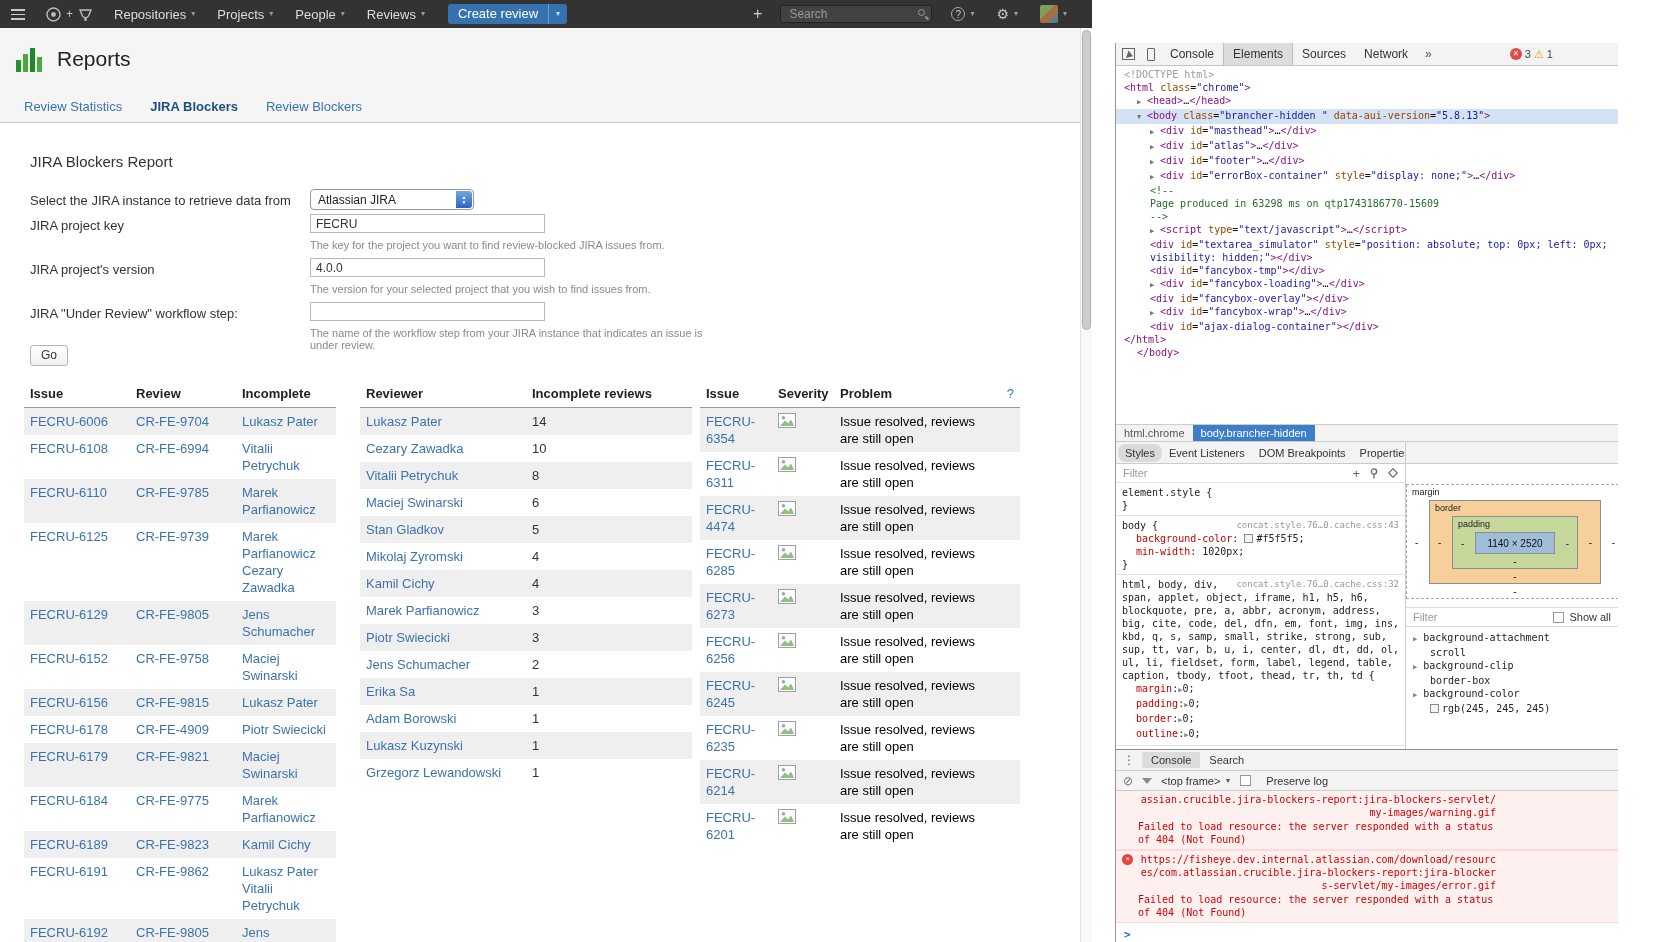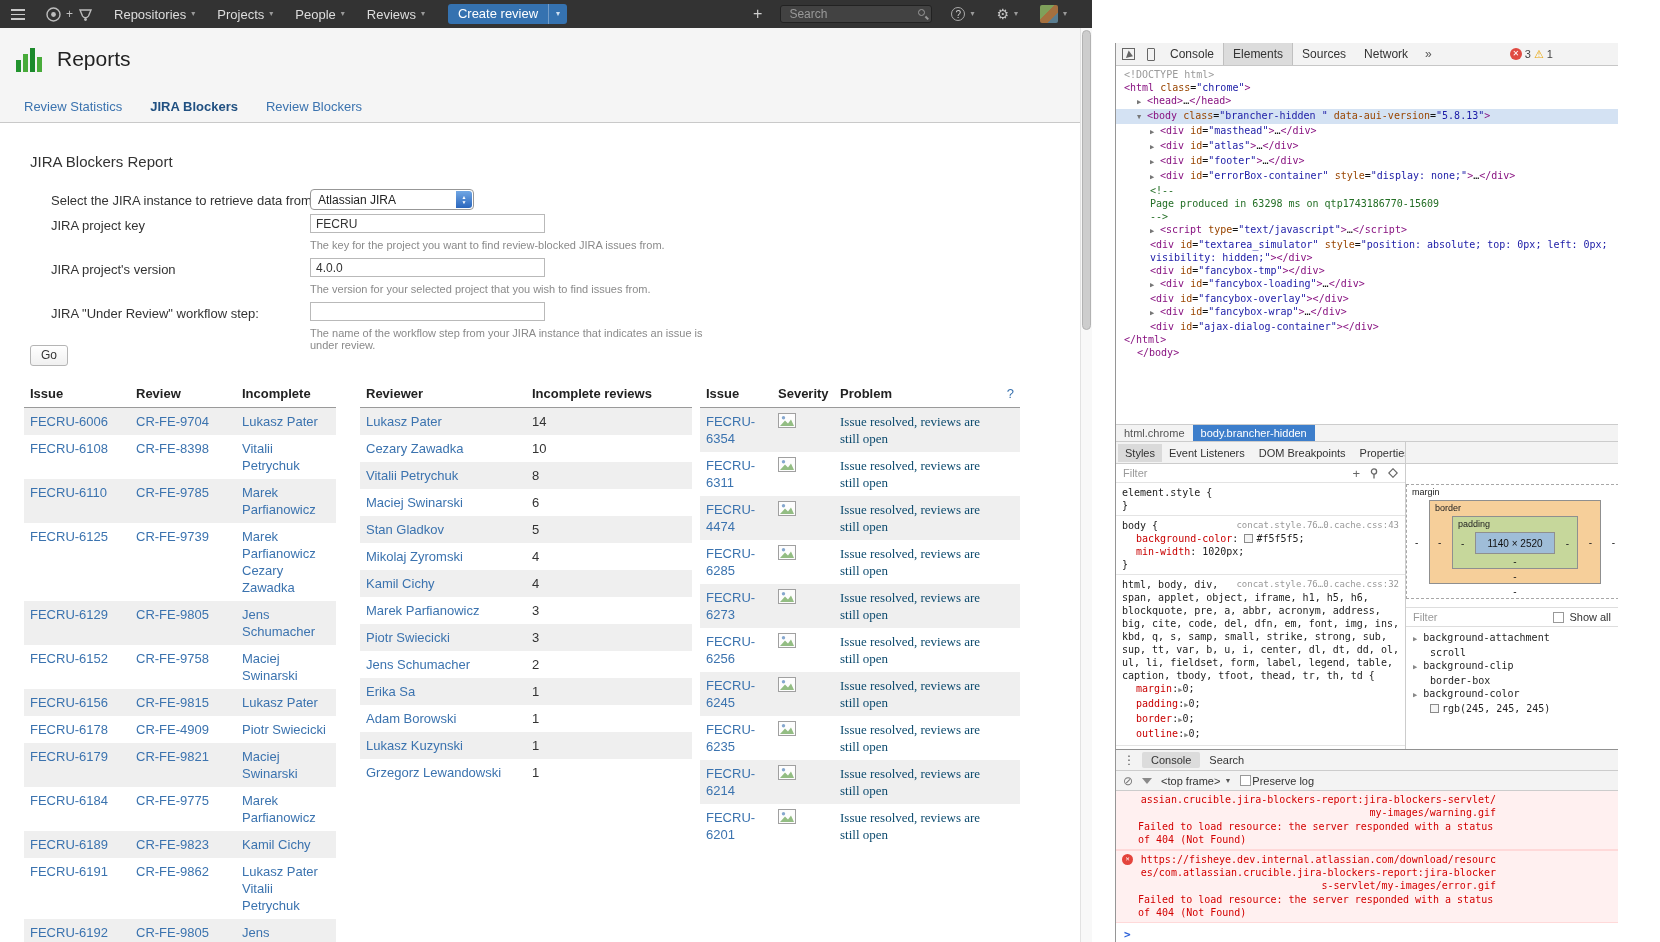--- a/index.html
+++ b/index.html
@@ -35,21 +35,21 @@
 
   .page-header { position:absolute; left:0; top:28px; width:1080px; height:95px; background:#f5f5f5; border-bottom:1px solid #c9c9c9; }
   .reports-icon { position:absolute; left:14px; top:17px; }
   .page-title { position:absolute; left:57px; top:19px; font-size:21px; color:#222; }
   .tabs { position:absolute; left:24px; bottom:8px; display:flex; gap:28px; font-size:13px; }
   .tab { color:#3b73af; cursor:pointer; text-decoration:none;margin-top:28px; }
   .tab.active { color:#205081; font-weight:bold; }
 
   .app-content { position:absolute; left:0; top:123px; width:1080px; height:819px; background:#fff; overflow:hidden; }
   .report-heading { position:absolute; left:30px; top:30px; font-size:15px; color:#333; }
-  .f-label { position:absolute; left:30px; font-size:13px; color:#333; width:272px;margin-left:21px; }
+  .f-label { position:absolute; left:30px; font-size:13px; color:#333; width:272px; }
   .f-help { position:absolute; left:310px; font-size:11px; color:#8a8a8a; width:420px; }
   .f-input { position:absolute; left:310px; width:235px; height:19px; border:1px solid #b9b9b9; font-size:12px; padding:0 5px;
              font-family:"Liberation Sans", sans-serif; color:#333; background:#fff; }
   .select-box { position:absolute; left:310px; width:164px; height:21px; border:1px solid #979797; border-radius:4px; background:#fff; cursor:pointer; }
   .sel-text { font-size:12px; padding:3px 20px 0 7px; color:#222; }
   .sel-stepper { position:absolute; right:1px; top:1px; bottom:1px; width:16px; border-radius:0 3px 3px 0;
                  background:linear-gradient(#71a7e4,#2a66bd); color:#fff; display:flex; flex-direction:column;
                  align-items:center; justify-content:center; font-size:5px; line-height:5px; }
   .go-btn { position:absolute; left:30px; top:222px; padding:2px 10px 3px; border:1px solid #b5b5b5; border-radius:3px;
             background:linear-gradient(#fff,#f0f0f0); font-size:12px; color:#333; cursor:pointer;
@@ -61,21 +61,21 @@
   #t3 { left:700px; width:320px; }
   table { border-collapse:collapse; width:100%; font-size:13px; line-height:17px; table-layout:fixed; }
   th { text-align:left; font-weight:bold; color:#222; padding:4px 6px 5px; border-bottom:1px solid #9a9a9a; }
   td { padding:5px 6px; vertical-align:top; }
   tr.stripe td { background:#efefef; }
   a.cell-link { color:#3b73af; text-decoration:none; cursor:pointer; }
   a.block-link { display:block; }
   #t1 col.c1 { width:106px; } #t1 col.c2 { width:106px; } #t1 col.c3 { width:100px; }
   #t2 col.c1 { width:166px; } #t2 col.c2 { width:166px; }
   #t3 col.c1 { width:72px; } #t3 col.c2 { width:62px; } #t3 col.c3 { width:164px; } #t3 col.c4 { width:22px; }
-  .problem-text { color:#0c4a6e;font-family:Liberation Serif, serif; }
+  .problem-text { color:#000000; }
   .help-th { text-align:right; }
   .help-th a { color:#3b73af; text-decoration:none; font-weight:normal; cursor:pointer; }
   .broken-img { display:inline-block; }
 
   .app-scrollbar { position:absolute; right:0; top:28px; width:12px; height:914px; background:#f8f8f8; border-left:1px solid #e2e2e2; }
   .app-scroll-thumb { position:absolute; left:1px; top:2px; width:9px; height:300px; background:#cdcdcd; border:1px solid #b2b2b2; border-radius:6px; }
 
   
   #devtools { position:absolute; left:1115px; top:0; width:503px; height:942px; background:#fff;
               border-left:1px solid #969696; font-size:12px;margin-top:43px; }
@@ -102,21 +102,21 @@
 
   .dt-crumbs { position:absolute; top:381px; left:0; right:0; height:18px; background:#f3f3f3;
                border-top:1px solid #ccc; border-bottom:1px solid #ccc; display:flex; align-items:stretch; font-size:11px; color:#555; }
   .crumb { display:flex; align-items:center; padding:0 8px; cursor:pointer; white-space:nowrap; }
   .crumb.selected { background:#3d7ecb; color:#fff; }
 
   .dt-sidebar { position:absolute; top:399px; left:0; right:0; height:307px; display:flex; overflow:hidden; }
   .styles-pane { width:290px; border-right:1px solid #ccc; overflow:hidden; }
   .sp-tabs { height:22px; background:#f3f3f3; border-bottom:1px solid #ccc; display:flex; align-items:center; font-size:11px; color:#333; }
   .sp-tab { padding:3px 7px; cursor:pointer; white-space:nowrap; }
-  .sp-tab.active { background:#dadada; border-radius:0; margin-left:2px; }
+  .sp-tab.active { background:#dadada; border-radius:8px; margin-left:2px; }
   .sp-filterbar { height:19px; border-bottom:1px solid #e3e3e3; display:flex; align-items:center; padding:0 7px; font-size:11px; color:#999; }
   .sp-icons { margin-left:auto; display:flex; gap:9px; align-items:center; color:#666; }
   .sp-plus { font-size:13px; line-height:1; cursor:pointer; }
   .sp-rules { font:10px/13px "DejaVu Sans Mono", monospace; color:#222; }
   .rule { border-bottom:1px solid #e4e4e4; padding:3px 6px; }
   .css-link { float:right; color:#999; font-size:9px; text-decoration:none; cursor:pointer; }
   .sel { color:#222; }
   .prop-line { padding-left:14px; }
   .prop-name { color:#c80000; }
   .swatch { display:inline-block; width:9px; height:9px; border:1px solid #8a8a8a; vertical-align:-1px; margin-right:3px; }
@@ -144,21 +144,21 @@
   .dt-console { position:absolute; top:706px; left:0; right:0; height:236px; border-top:1px solid #919191; background:#fff; }
   .con-bar1 { height:21px; background:#f3f3f3; border-bottom:1px solid #ccc; display:flex; align-items:center; font-size:11px; color:#333; }
   .con-dots { padding:0 7px; color:#555; font-size:12px; cursor:pointer; }
   .con-tab { padding:2px 9px; cursor:pointer; }
   .con-tab.active { background:#dcdcdc; border-radius:2px; }
   .con-bar2 { height:20px; background:#f3f3f3; border-bottom:1px solid #ccc; display:flex; align-items:center; gap:9px; padding:0 7px; font-size:11px; color:#333; }
   .con-clear { color:#777; font-size:12px; line-height:1; cursor:pointer; }
   .funnel { width:0; height:0; border-left:5px solid transparent; border-right:5px solid transparent; border-top:6px solid #8a8a8a; cursor:pointer; }
   .frame-sel { display:flex; align-items:center; gap:4px; cursor:pointer; }
   .frame-caret { font-size:7px; color:#555; }
-  .preserve { display:flex; align-items:center; gap:1px; }
+  .preserve { display:flex; align-items:center; gap:15px; }
   .con-msgs { font:10px/13px "DejaVu Sans Mono", monospace; }
   .con-entry { position:relative; background:#fff0f0; border-bottom:1px solid #ffd9d9; padding:2px 122px 3px 22px; color:#d30000; }
   .con-entry + .con-entry { border-top:1px solid #ffd9d9; }
   .e-link { display:block; text-align:right; word-break:break-all; color:#d30000; cursor:pointer; }
   .e-text { margin-top:1px; }
   .err-badge { position:absolute; left:6px; top:3px; width:11px; height:11px; border-radius:50%; background:#e4443c; color:#fff; font-size:7px; line-height:11px; text-align:center; }
   .prompt-line { padding:5px 8px; color:#2d62d9; font:bold 11px/13px "DejaVu Sans Mono", monospace; }
 </style>
 </head>
 <body>
@@ -281,21 +281,21 @@
           <tbody>
               <tr class="stripe">
                 <td><a class="cell-link">FECRU-6006</a></td>
                 <td><a class="cell-link">CR-FE-9704</a></td>
                 <td>
                   <a class="cell-link block-link">Lukasz Pater</a>
                 </td>
               </tr>
               <tr>
                 <td><a class="cell-link">FECRU-6108</a></td>
-                <td><a class="cell-link">CR-FE-8398</a></td>
+                <td><a class="cell-link">CR-FE-6994</a></td>
                 <td>
                   <a class="cell-link block-link">Vitalii Petrychuk</a>
                 </td>
               </tr>
               <tr class="stripe">
                 <td><a class="cell-link">FECRU-6110</a></td>
                 <td><a class="cell-link">CR-FE-9785</a></td>
                 <td>
                   <a class="cell-link block-link">Marek Parfianowicz</a>
                 </td>

